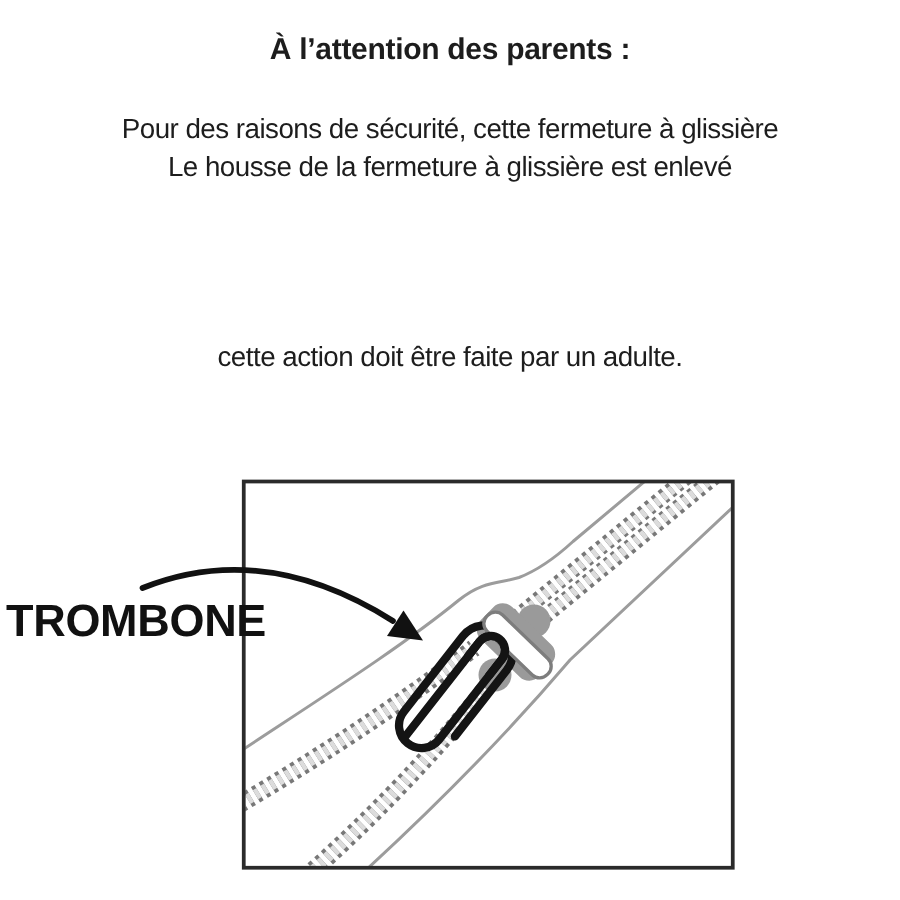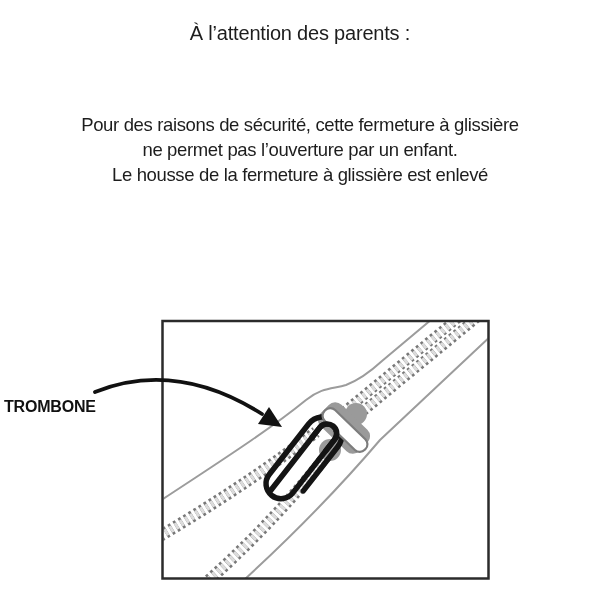--- a/index.html
+++ b/index.html
@@ -3,47 +3,47 @@
 <meta charset="utf-8">
 <style>
   html,body{margin:0;padding:0;}
   body{
     width:600px;height:600px;position:relative;background:#ffffff;
     font-family:"Liberation Sans","DejaVu Sans",sans-serif;
     color:#1d1d1d;overflow:hidden;
   }
   .doc-title{
     position:absolute;top:17px;left:0;width:600px;
-    text-align:center;font-size:20px;line-height:32px;font-weight:normal;
+    text-align:center;font-size:20px;line-height:32px;font-weight:bold;
     letter-spacing:-0.2px;
   }
   .para{
     position:absolute;left:0;width:600px;text-align:center;
-    font-size:18.5px;line-height:25px;letter-spacing:-0.35px;margin-top:39px;
+    font-size:18.5px;line-height:25px;letter-spacing:-0.35px;
   }
   .para-intro{top:73px;}
   .para-instructions{top:225px;}
   .figure-label{
     position:absolute;left:4px;top:398px;
-    font-size:16px;font-weight:bold;letter-spacing:-0.2px;color:#111;
+    font-size:30px;font-weight:bold;letter-spacing:-0.2px;color:#111;
   }
   .figure-svg{position:absolute;left:0;top:300px;width:600px;height:300px;}
 </style>
 </head>
 <body>
 
 <div class="doc-title">À l’attention des parents :</div>
 
 <div class="para para-intro">
   <div>Pour des raisons de sécurité, cette fermeture à glissière</div>
-  <div>ne permet pas l’ouverture par un enfant.</div>
   <div>Le housse de la fermeture à glissière est enlevé</div>
 </div>
 
 <div class="para para-instructions">
+  <div>cette action doit être faite par un adulte.</div>
 </div>
 
 <svg class="figure-svg" viewBox="0 0 600 300" xmlns="http://www.w3.org/2000/svg">
 
   <defs>
     <clipPath id="boxclip">
       <rect x="163.5" y="22" width="324" height="256"></rect>
     </clipPath>
   </defs>
 

